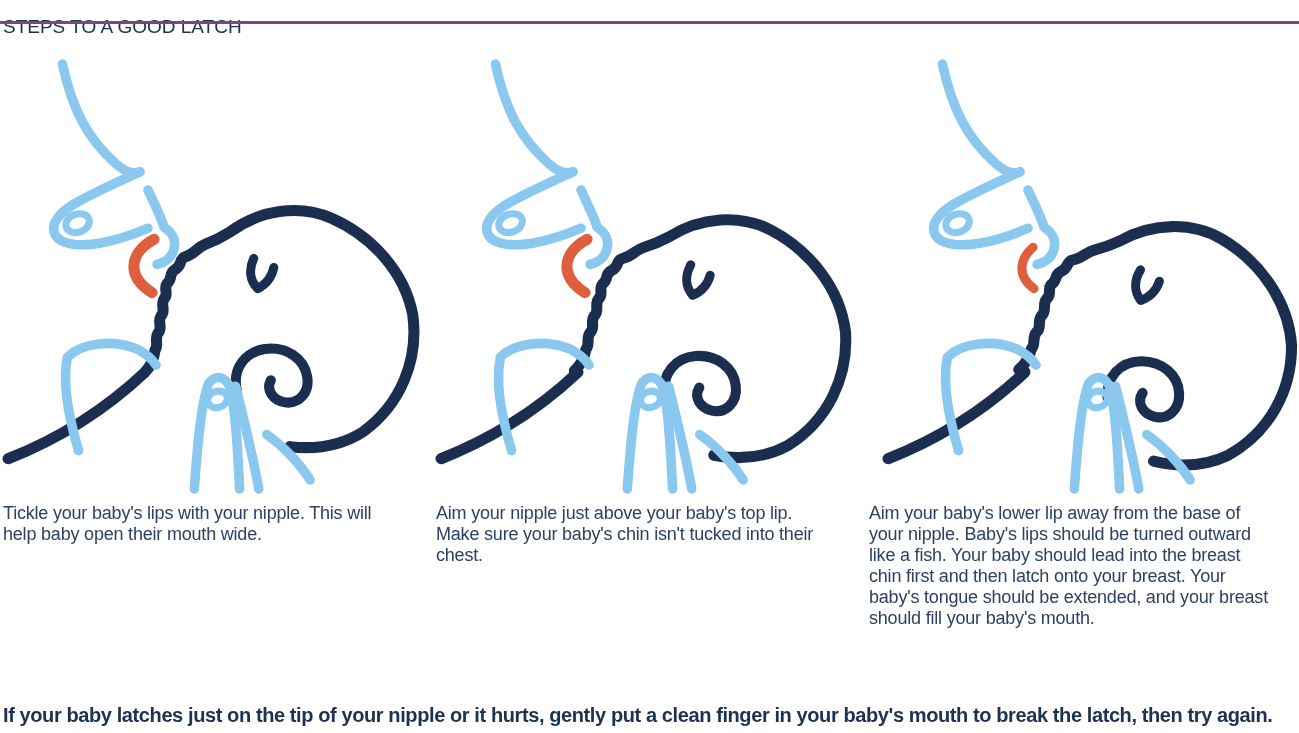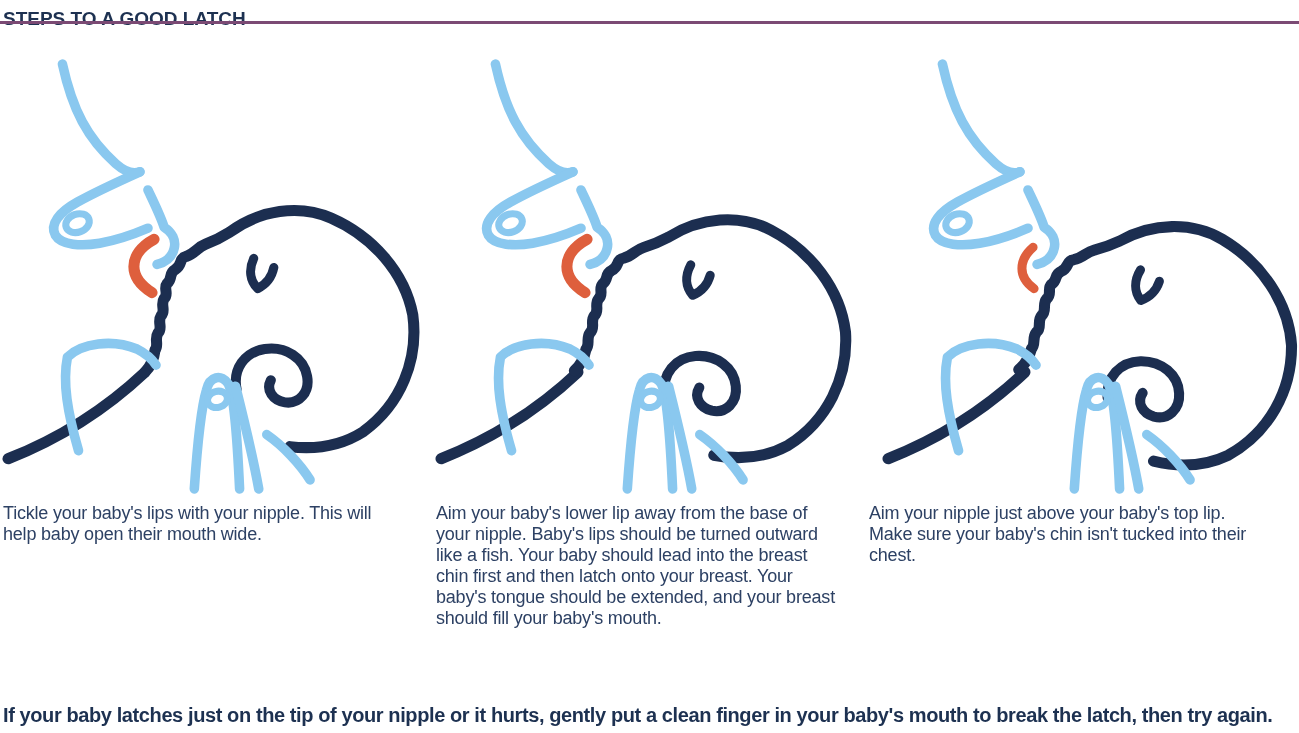--- a/index.html
+++ b/index.html
@@ -4,22 +4,22 @@
 <style>
   html,body{margin:0;padding:0;background:#fff;}
   .page{
     position:relative;
     width:1299px;height:733px;
     background:var(--background,#ffffff);
     font-family:"Liberation Sans", sans-serif;
     overflow:hidden;
   }
   .page-title{
-    position:absolute;left:3px;top:8px;
-    font-size:19px;font-weight:700;line-height:22px;
+    position:absolute;left:3px;top:16px;
+    font-size:19px;font-weight:400;line-height:22px;
     letter-spacing:0px;
     color:var(--title-text,#1d3151);
   }
   .title-underline{
     position:absolute;left:0;top:21px;width:1299px;height:3px;
     background:var(--rule-purple,#7b4a74);
   }
   .figures{
     position:absolute;left:0;top:24px;width:1299px;height:478px;
     display:grid;grid-template-columns:repeat(3,433px);
@@ -118,26 +118,26 @@
           </g>
         <use href="#g-breast-hand"></use>
         <use href="#g-support-hand"></use>
       </svg>
     </div>
   </div>
 
   <div class="captions">
     <div class="caption">Tickle your baby's lips with your nipple. This will
 help baby open their mouth wide.</div>
+    <div class="caption">Aim your nipple just above your baby's top lip.
+Make sure your baby's chin isn't tucked into their
+chest.</div>
     <div class="caption">Aim your baby's lower lip away from the base of
 your nipple. Baby's lips should be turned outward
 like a fish. Your baby should lead into the breast
 chin first and then latch onto your breast. Your
 baby's tongue should be extended, and your breast
 should fill your baby's mouth.</div>
-    <div class="caption">Aim your nipple just above your baby's top lip.
-Make sure your baby's chin isn't tucked into their
-chest.</div>
   </div>
 
   <div class="footer-note">If your baby latches just on the tip of your nipple or it hurts, gently put a clean finger in your baby's mouth to break the latch, then try again.</div>
 
 </div>
 
 </body></html>

